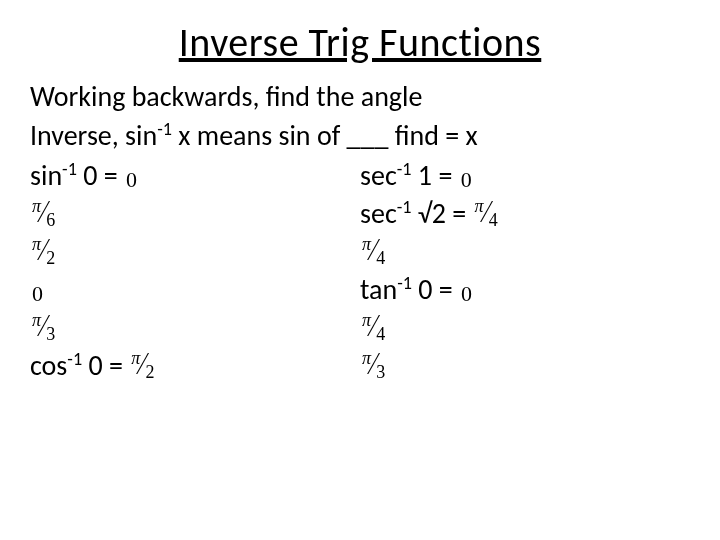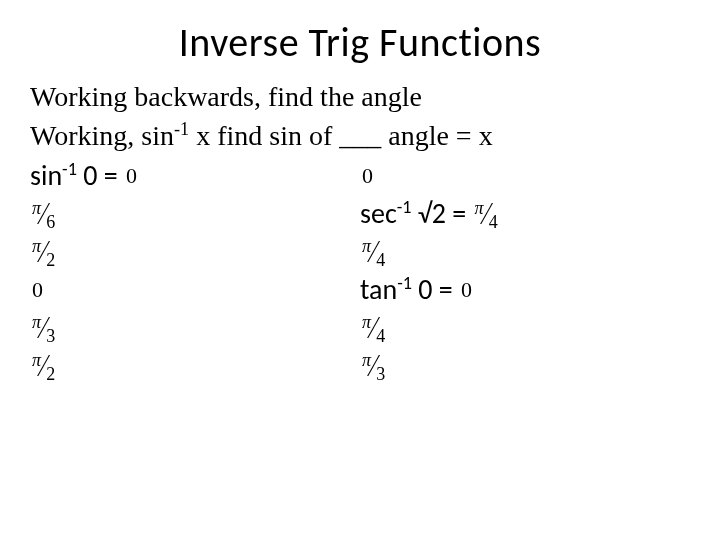--- a/index.html
+++ b/index.html
@@ -14,43 +14,43 @@
       font-family: Calibri, Arial, sans-serif;
       color: #000;
       padding: 18px 30px 30px 30px;
     }
     h1 {
       text-align: center;
       font-size: 40px;
       font-weight: 400;
       margin-bottom: 12px;
       letter-spacing: 0.5px;
+      text-decoration: underline;
     }
     .intro {
       font-size: 28px;
       line-height: 1.25;
       margin-bottom: 4px;
-      font-family: Liberation Serif, serif;
     }
     .sup {
       font-size: 0.65em;
       vertical-align: super;
       line-height: 0;
     }
     .columns {
       display: flex;
       font-size: 28px;
       line-height: 1.35;
     }
     .col {
       flex: 1;
     }
     .row {
       display: flex;
-      align-items: center;
+      align-items: flex-end;
       height: 38px;
     }
     .lhs {
       white-space: pre;
     }
     .frac {
       display: inline-flex;
       align-items: center;
       font-family: "Cambria Math", "Times New Roman", serif;
       font-style: italic;
@@ -81,21 +81,21 @@
       margin-left: 2px;
     }
   </style>
 </head>
 <body>
 
 <h1>Inverse Trig Functions</h1>
 
 <div class="intro">Working backwards, find the angle</div>
 <div class="intro">
-  <span>Working, sin</span><span class="sup">-1</span><span> x find sin of ___ angle = x</span>
+  <span>Inverse, sin</span><span class="sup">-1</span><span> x means sin of ___ find = x</span>
 </div>
 
 <div class="columns">
   <div class="col" id="col-left">
       <div class="row">
         <span class="lhs"><span>sin</span><span class="sup">-1</span><span> 0 = </span></span>
         <span class="zero">0</span>
       </div>
       <div class="row">
         <span class="frac">
@@ -115,29 +115,31 @@
         <span class="zero">0</span>
       </div>
       <div class="row">
         <span class="frac">
           <span class="num">π</span>
           <span class="slash">⁄</span>
           <span class="den">3</span>
         </span>
       </div>
       <div class="row">
+        <span class="lhs"><span>cos</span><span class="sup">-1</span><span> 0 = </span></span>
         <span class="frac">
           <span class="num">π</span>
           <span class="slash">⁄</span>
           <span class="den">2</span>
         </span>
       </div>
     </div>
   <div class="col" id="col-right">
       <div class="row">
+        <span class="lhs"><span>sec</span><span class="sup">-1</span><span> 1 = </span></span>
         <span class="zero">0</span>
       </div>
       <div class="row">
         <span class="lhs"><span>sec</span><span class="sup">-1</span><span> √2 = </span></span>
         <span class="frac">
           <span class="num">π</span>
           <span class="slash">⁄</span>
           <span class="den">4</span>
         </span>
       </div>

